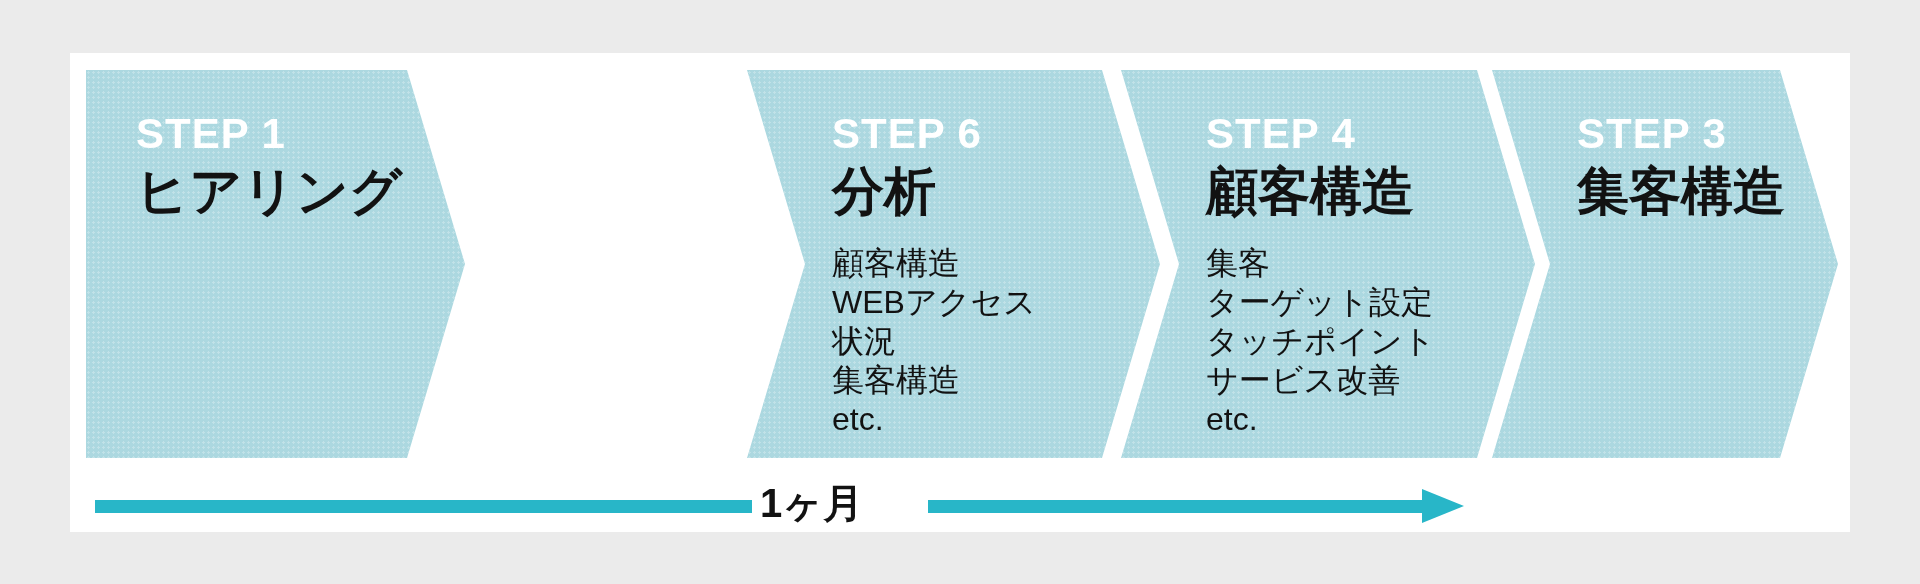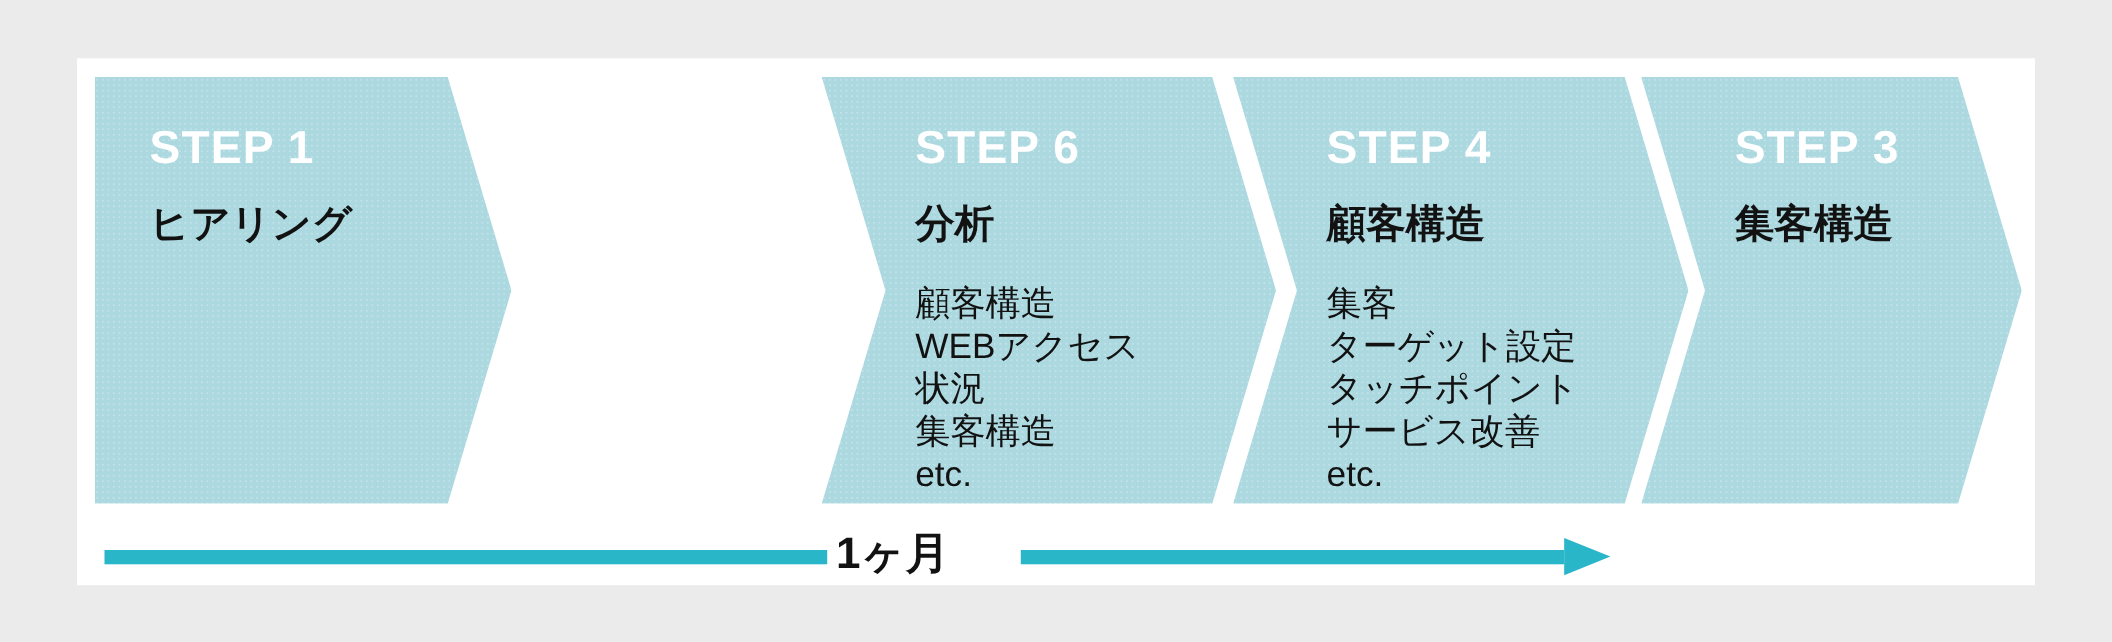--- a/index.html
+++ b/index.html
@@ -42,22 +42,22 @@
   .s3 { left:677px;  width:413px; }
   .s4 { left:1051px; width:414px; }
   .s5 { left:1422px; width:346px; }
 
   .step-label {
     font-size:42px; line-height:48px;
     font-weight:700; color:#ffffff;
     letter-spacing:1px;
   }
   .step-title {
-    margin-top:14px;
-    font-size:36px; line-height:62px;
+    margin-top:2px;
+    font-size:52px; line-height:62px;
     font-weight:700; color:#121212;
   }
   .step-details {
     margin-top:22px;
     font-size:32px; line-height:39px;
     font-weight:400; color:#121212;
     white-space:pre-line;
   }
 
   .timeline { position:absolute; left:0; top:0; width:100%; height:100%; }

